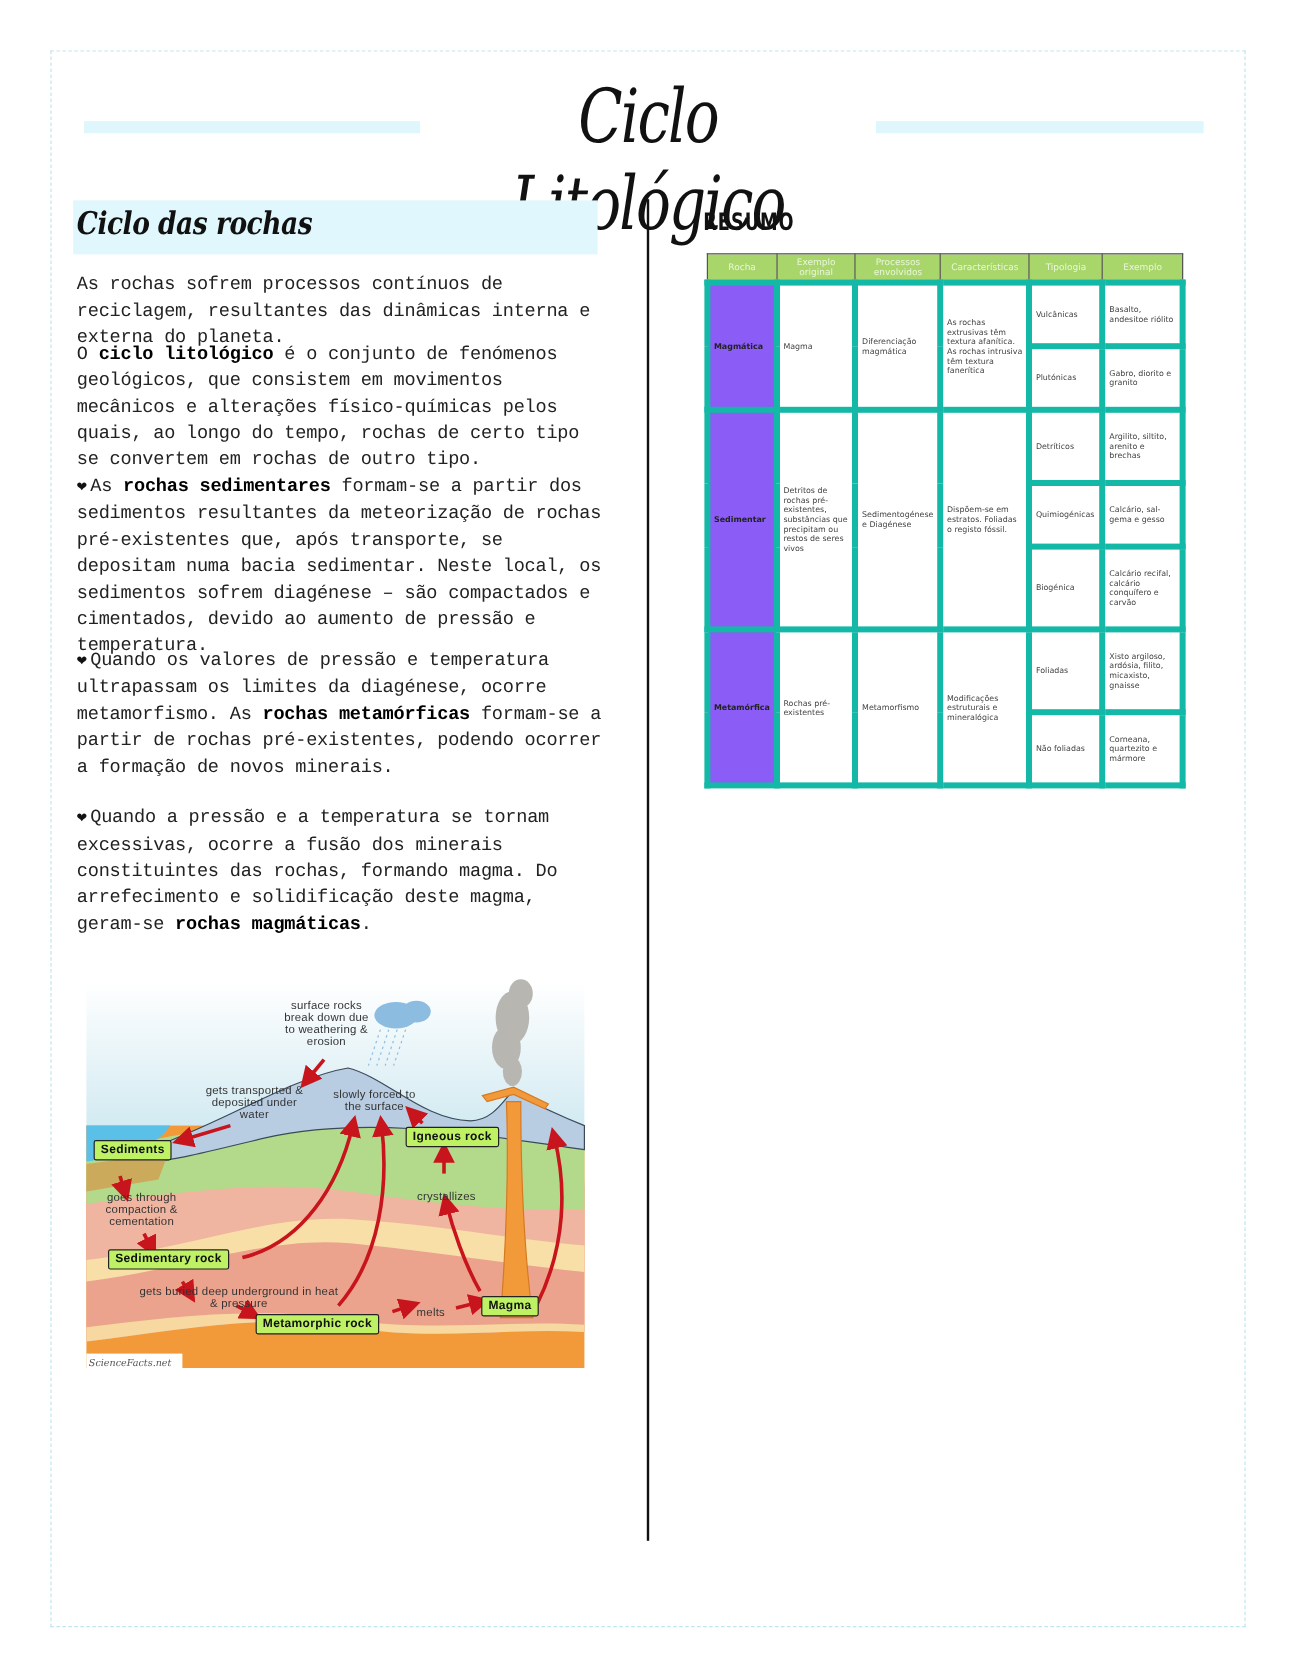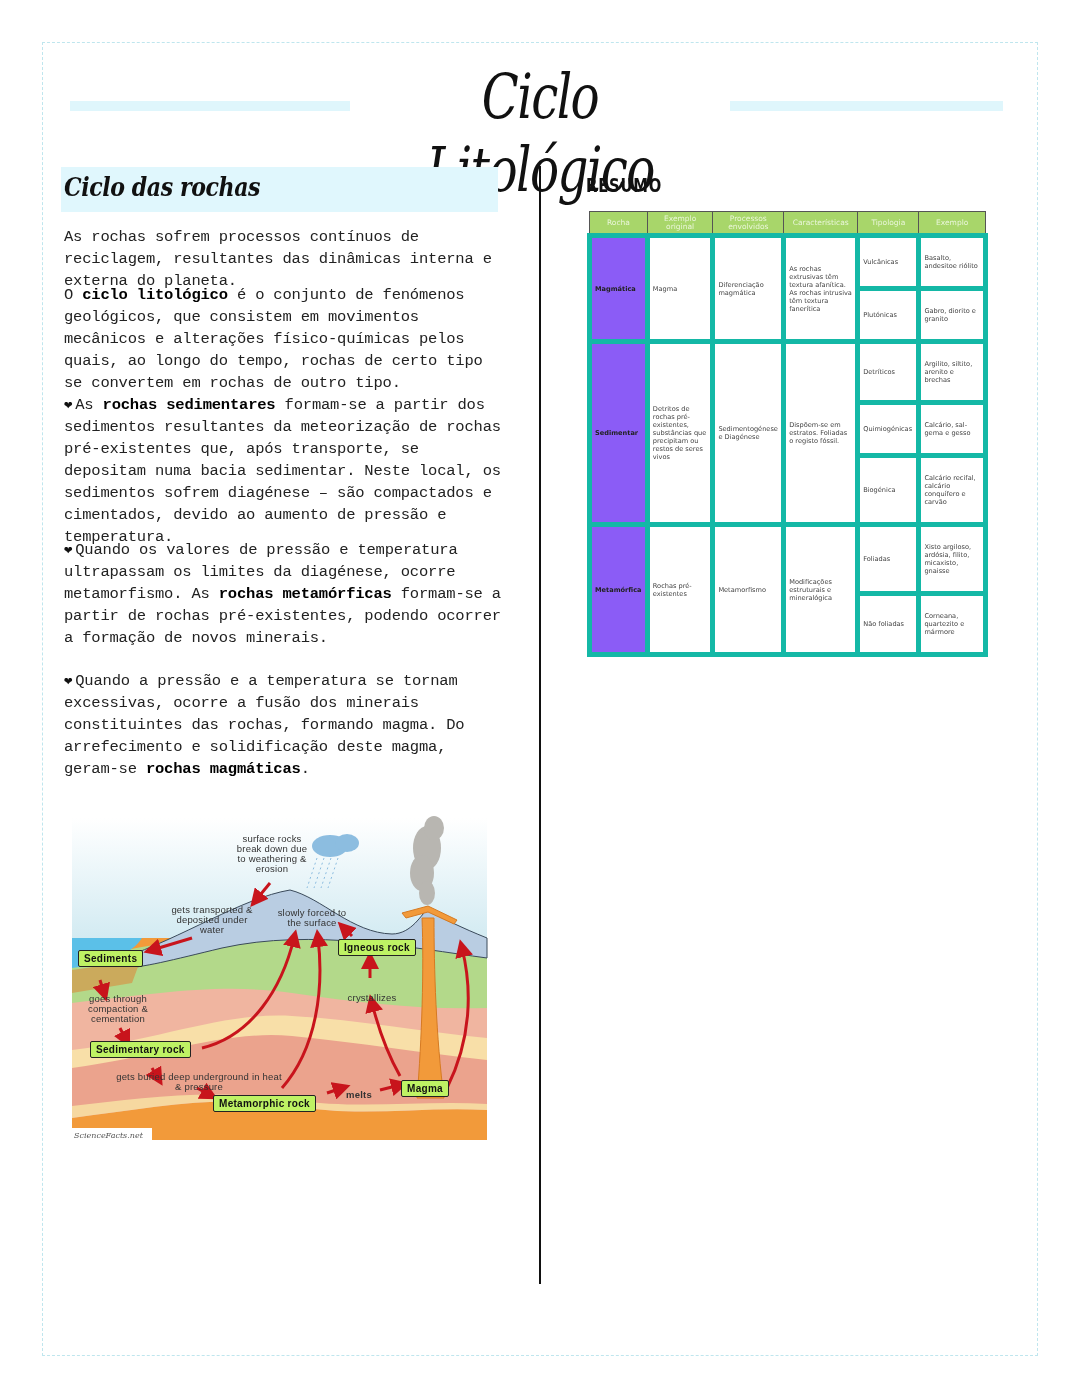--- a/index.html
+++ b/index.html
@@ -195,21 +195,21 @@
     <rect x="10" y="340" width="80" height="22" fill="#ffffff"></rect>
   </svg>
 
 
   <div class="dlabel" style="left:172px; top:46px; width:76px;">surface rocks break down due to weathering &amp; erosion</div>
   <div class="dlabel" style="left:106px; top:117px; width:88px;">gets transported &amp; deposited under water</div>
   <div class="dlabel" style="left:214px; top:120px; width:72px;">slowly forced to the surface</div>
   <div class="dlabel" style="left:16px; top:206px; width:80px;">goes through compaction &amp; cementation</div>
   <div class="dlabel" style="left:28px; top:284px; width:170px;margin-left:24px;">gets buried deep underground in heat &amp; pressure</div>
   <div class="dlabel" style="left:280px; top:205px; width:60px;">crystallizes</div>
-  <div class="dlabel" style="left:282px; top:302px; width:30px;font-weight:bold;">melts</div>
+  <div class="dlabel" style="left:282px; top:302px; width:30px;">melts</div>
 
   <div class="dbox" style="left:16px; top:162px;">Sediments</div>
   <div class="dbox" style="left:28px; top:253px;">Sedimentary rock</div>
   <div class="dbox" style="left:151px; top:307px;">Metamorphic rock</div>
   <div class="dbox" style="left:276px; top:151px;">Igneous rock</div>
   <div class="dbox" style="left:339px; top:292px;">Magma</div>
 
   <div class="brand">ScienceFacts.net</div>
 </div>
 

